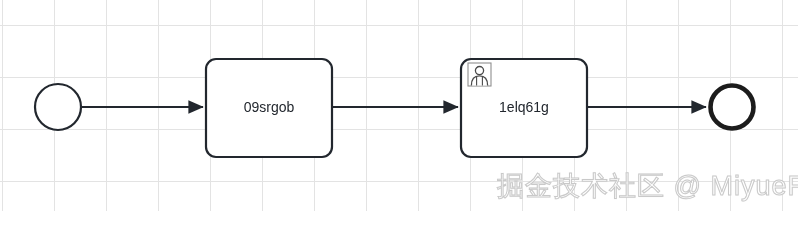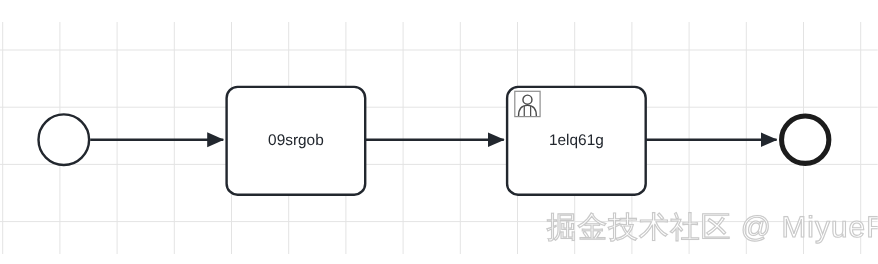--- a/index.html
+++ b/index.html
@@ -15,21 +15,20 @@
     position: relative;
     width: 798px;
     height: 211px;
     overflow: hidden;
     background-color: #ffffff;
     background-image:
       linear-gradient(to right, #e3e3e3 1px, transparent 1px),
       linear-gradient(to bottom, #e3e3e3 1px, transparent 1px);
     background-size: 52px 52px;
     background-position: 2px -27px;
-    margin-top: 20px;
   }
 
   #diagram-svg {
     position: absolute;
     left: 0;
     top: 0;
   }
 
   .bpmn-label {
     font-family: "Liberation Sans", sans-serif;

